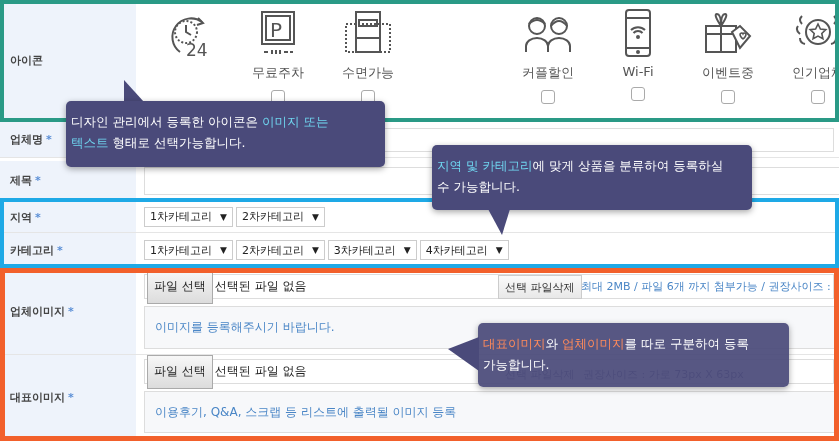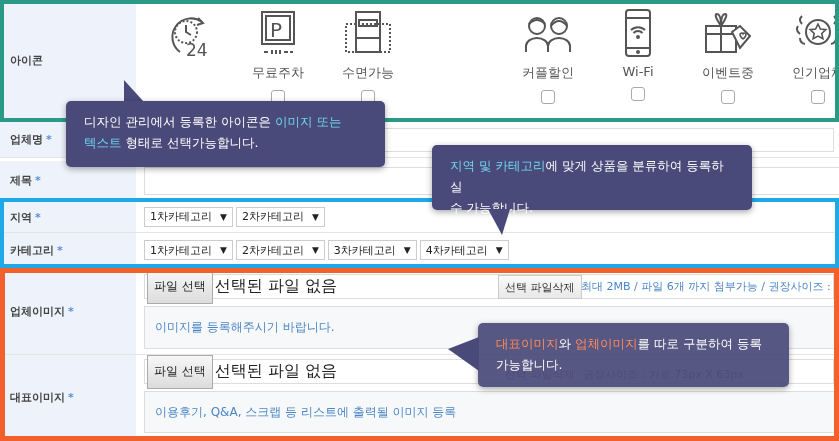--- a/index.html
+++ b/index.html
@@ -26,28 +26,28 @@
   .icon-check { width: 14px; height: 14px; border: 1px solid #aaa; border-radius: 3px; margin-top: 8px; background: #fff; }
 
   .text-input { position: absolute; border: 1px solid #ddd; background: #fff; }
 
   .sel { display: inline-flex; align-items: center; height: 20px; border: 1px solid #ccc; background: #fff;
          font-size: 11px; padding: 0 5px; margin-right: 3px; color: #222; }
   .sel .arr { margin-left: 8px; font-size: 9px; }
 
   .file-row { position: absolute; left: 8px; top: 6px; display: flex; align-items: center; width: 690px; height: 25px; border: 1px solid #ddd; }
   .file-btn { height: 21px; padding: 16px 6px; border: 1px solid #aaa; background: linear-gradient(#f7f7f7,#dcdcdc); font-size: 12px; color: #222; display: flex; align-items: center; margin-left: 2px; }
-  .file-none { font-size: 16px; margin-left: 2px; color: #222; }
+  .file-none { font-size: 12px; margin-left: 2px; color: #222; }
   .del-btn { position: absolute; height: 24px; padding: 0 6px; border: 1px solid #ccc; background: linear-gradient(#fafafa,#e8e8e8); font-size: 11px; display: flex; align-items: center; color: #333; }
   .file-hint { position: absolute; font-size: 11px; color: #4a86c6; white-space: nowrap; }
   .preview-box { position: absolute; left: 8px; border: 1px solid #ddd; background: #f7f8fa; font-size: 12px; color: #4a86c6; display: flex; align-items: center; padding-left: 10px; }
 
   
   .tip { position: absolute; background: #4a4a7a; border-radius: 5px; color: #fff; font-size: 12.5px; line-height: 21px;
-         padding: 10px 18px; box-shadow: 0 2px 6px rgba(0,0,0,0.35); }
+         padding: 10px 5px; box-shadow: 0 2px 6px rgba(0,0,0,0.35); }
   .tip .hl-cyan { color: #6fd6f0; }
   .tip .hl-orange { color: #ff8a5a; }
   .tip-tail { position: absolute; width: 0; height: 0; }
   .faded { position: absolute; font-size: 11px; color: #6a6a94; white-space: nowrap; }
 </style>
 </head>
 <body>
 
 <div class="form">
 

